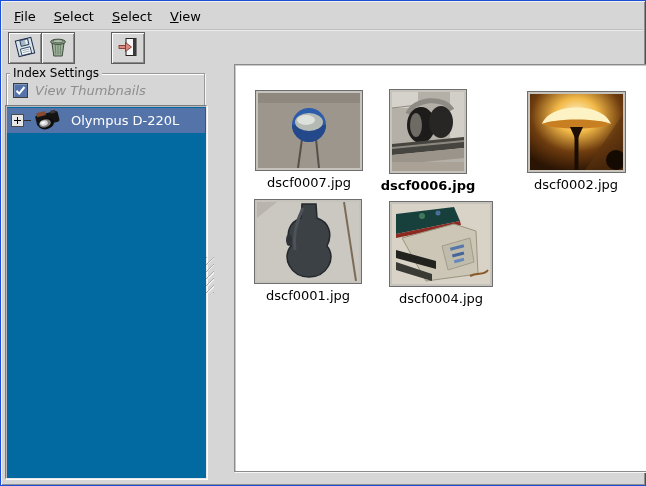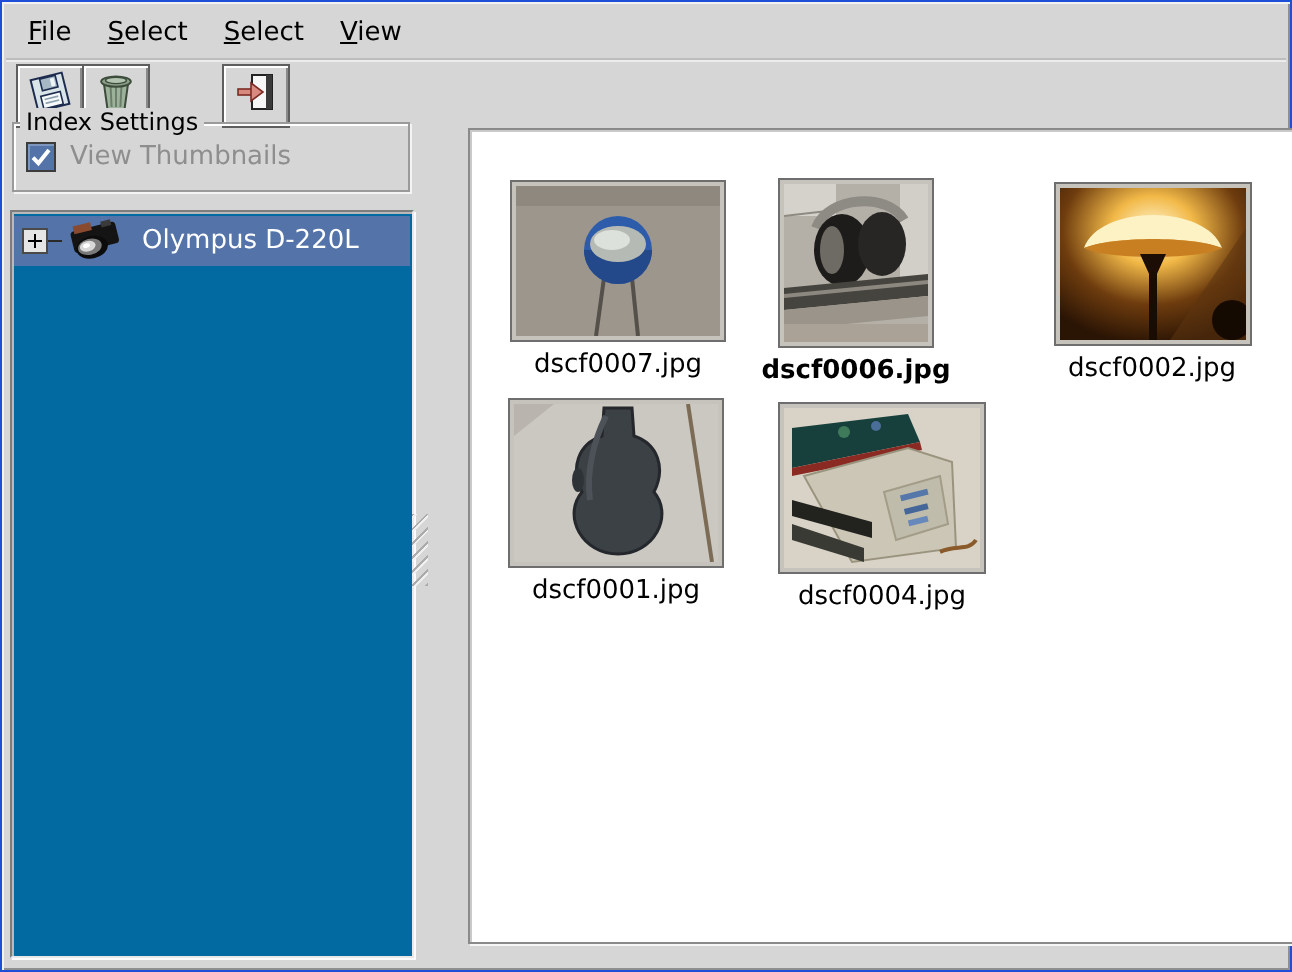--- a/index.html
+++ b/index.html
@@ -13,24 +13,24 @@
   .menu-item:first-child{margin-left:5px;}
   .menu-item::first-letter{text-decoration:underline;}
   
   .tbtn{position:absolute;width:32px;height:30px;background:#d6d6d6;border:1px solid #5e5e5e;
     box-shadow:inset 1px 1px 0 #ffffff, inset -1px -1px 0 #8a8a8a;
     display:flex;align-items:center;justify-content:center;}
   #btn-save{left:7px;top:31px;}
   #btn-delete{left:40px;top:31px;}
   #btn-exit{left:110px;top:31px;}
   
-  #index-frame{position:absolute;left:5px;top:60px;width:197px;height:33px;
+  #index-frame{position:absolute;left:5px;top:72px;width:197px;height:33px;
     border:1px solid #9a9a9a;box-shadow:inset 1px 1px 0 #ffffff,1px 1px 0 #f4f4f4;}
   #index-frame-title{position:absolute;left:3px;top:-8px;background:#d6d6d6;padding:0 3px;font-size:12px;}
-  #checkbox-row{position:absolute;left:6px;top:9px;display:flex;align-items:center;}
+  #checkbox-row{position:absolute;left:6px;top:9px;display:flex;align-items:center;font-style:italic;}
   #checkbox-box{width:13px;height:13px;background:#5373a9;border:1px solid #3c3c3c;
     box-shadow:inset 1px 1px 0 rgba(255,255,255,.25);}
   #checkbox-label{margin-left:7px;color:#8e8e8e;}
   
   #tree-panel{position:absolute;left:4px;top:104px;width:200px;height:372px;background:#0369a1;
     border:1px solid #7d7d7d;border-right-color:#e8e8e8;border-bottom-color:#e8e8e8;
     box-shadow:1px 1px 0 #fbfbfb, inset 1px 1px 0 #b9b9b9;}
   #tree-row{position:absolute;left:1px;right:1px;top:2px;height:25px;background:#5373a9;
     display:flex;align-items:center;}
   #expander{width:11px;height:11px;margin-left:4px;background:#e6e6e6;border:1px solid #4a4a4a;

